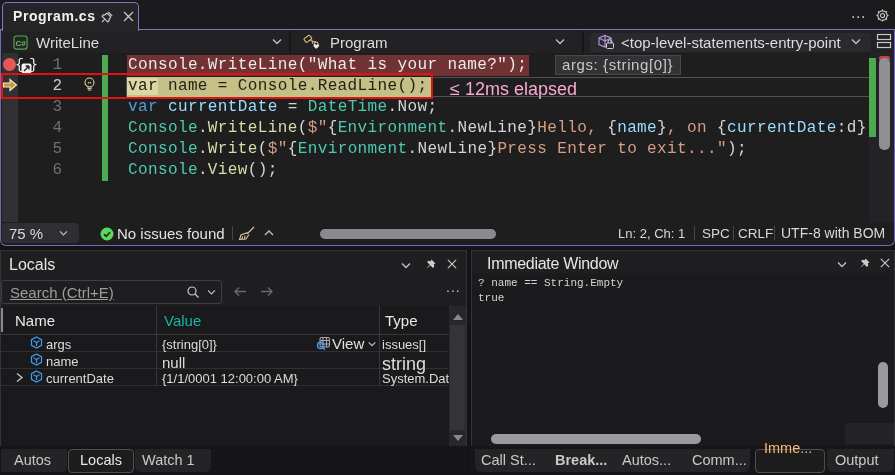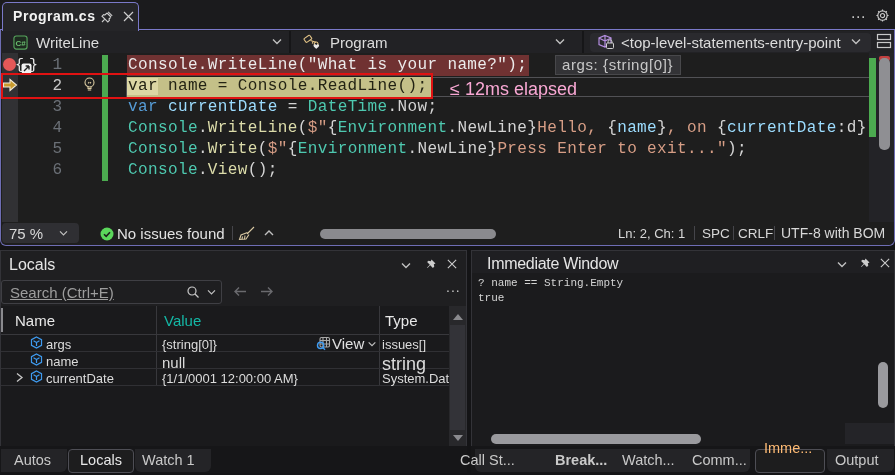--- a/index.html
+++ b/index.html
@@ -312,20 +312,20 @@
 <svg class="abs" style="left:879px;top:257px" width="12" height="12" viewBox="0 0 13 13">
   <path d="M2 2 L11 11 M11 2 L2 11" stroke="#cccccc" stroke-width="1.2"></path>
 </svg>
 <div class="abs mono" style="left:478px;top:276px;font-size:11px;line-height:15px;color:#d4d4d4;white-space:pre;">? name == String.Empty
 true</div>
 <div class="abs" style="left:878px;top:362px;width:10px;height:46px;background:#9a9a9e;border-radius:5px;"></div>
 <div class="abs" style="left:491px;top:434px;width:210px;height:10px;background:#9a9a9e;border-radius:5px;"></div>
 
 <div class="abs" style="left:471px;top:446px;width:424px;height:27px;background:#161618;"></div>
 <div class="abs" style="left:475px;top:449px;width:275px;height:23px;background:#242427;border-radius:0 0 6px 6px;"></div>
-<div class="abs tabtxt" style="left:460px;top:452px;">Call St...</div>
+<div class="abs tabtxt" style="left:481px;top:452px;">Call St...</div>
 <div class="abs tabtxt" style="left:555px;top:452px;font-weight:bold;">Break...</div>
-<div class="abs tabtxt" style="left:622px;top:452px;">Watch...</div>
+<div class="abs tabtxt" style="left:622px;top:452px;">Autos...</div>
 <div class="abs tabtxt" style="left:692px;top:452px;">Comm...</div>
 <div class="abs" style="left:755px;top:449px;width:70px;height:23.5px;border:1px solid #4e4e55;border-radius:4px;background:#1d1d1e;"></div>
 <div class="abs tabtxt" style="left:764px;top:440px;color:#fdba74;">Imme...</div>
 <div class="abs" style="left:827px;top:449px;width:67px;height:23px;background:#242427;border-radius:0 0 6px 6px;"></div>
 <div class="abs tabtxt" style="left:835px;top:452px;">Output</div>
 
 </body></html>

